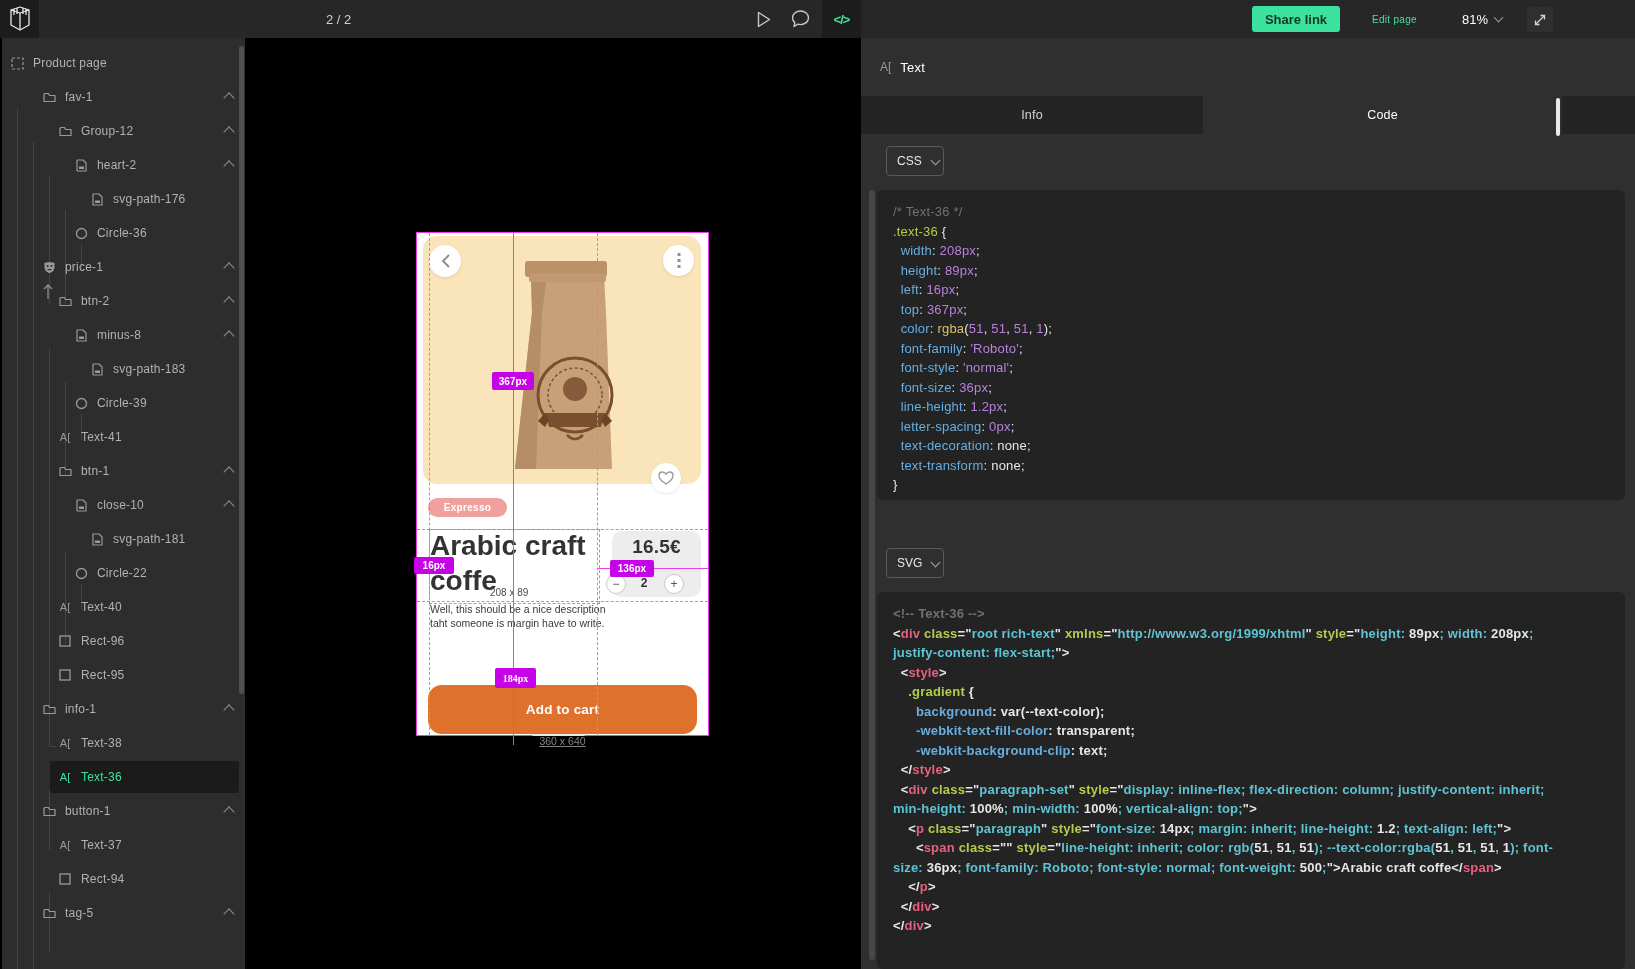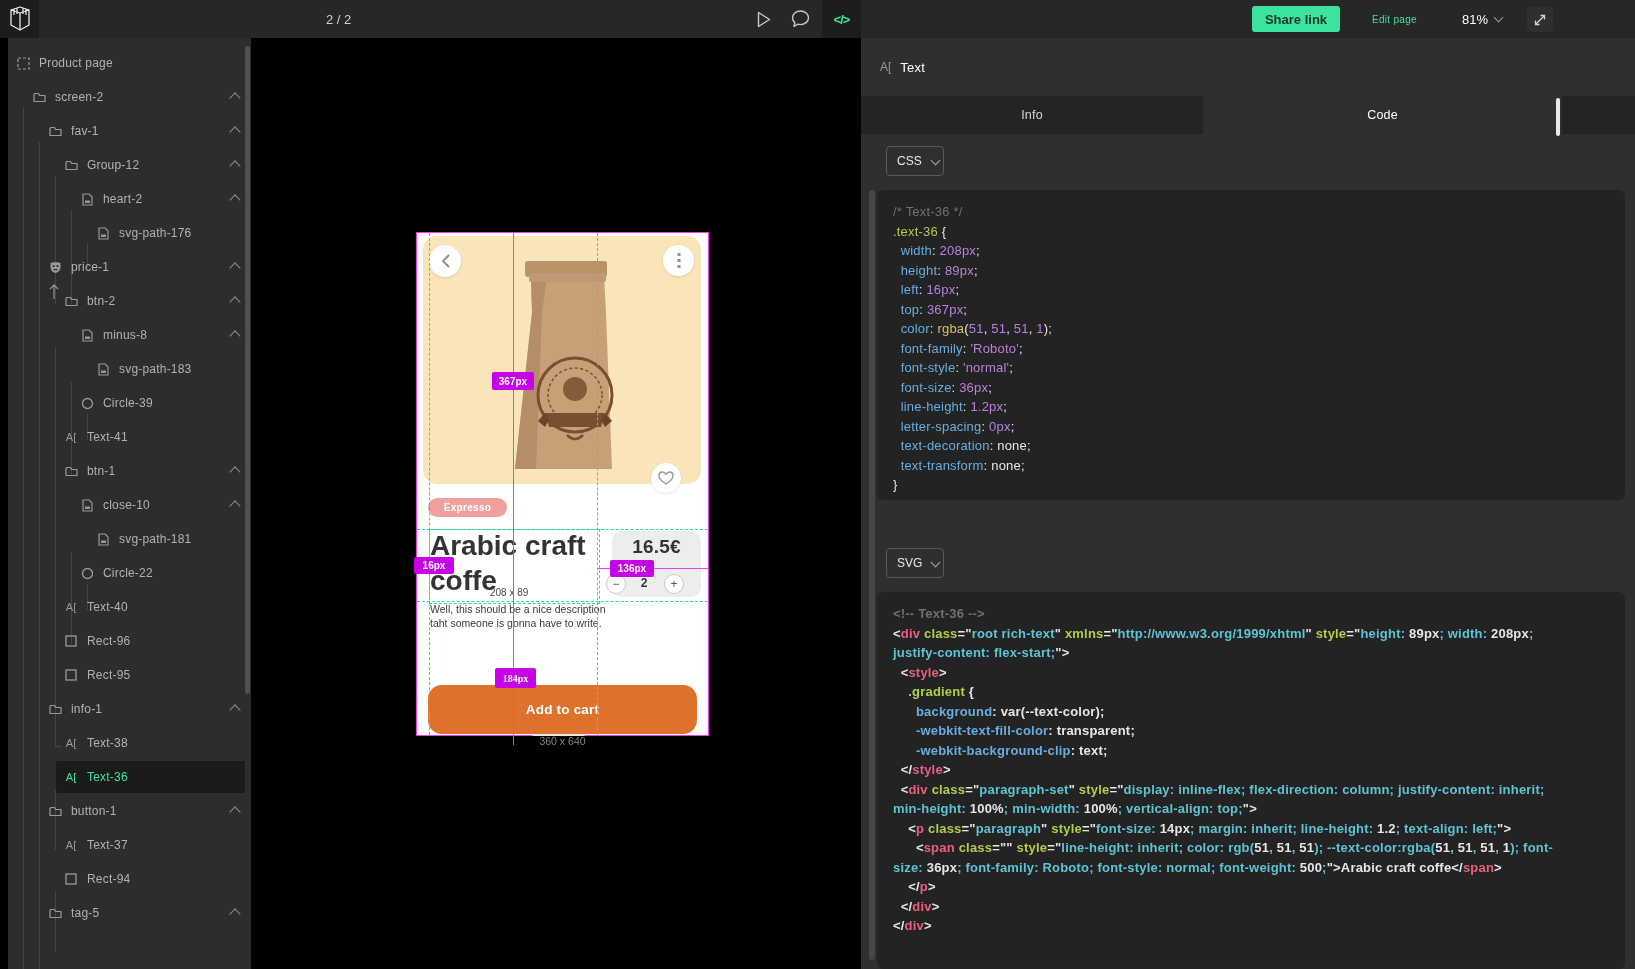--- a/index.html
+++ b/index.html
@@ -18,21 +18,21 @@
   #comment-btn{left:784px;top:0;width:32px;height:38px;display:flex;align-items:center;justify-content:center;}
   #code-btn{left:822px;top:0;width:39px;height:38px;background:#1d1d1d;display:flex;align-items:center;justify-content:center;
             color:var(--accent);font-size:13px;font-weight:700;letter-spacing:-1px;}
   #share-btn{left:1252px;top:6px;width:88px;height:26px;background:var(--accent);border-radius:3px;
              display:flex;align-items:center;justify-content:center;font-size:13px;font-weight:600;color:#16352a;}
   #edit-link{left:1372px;top:0;height:38px;display:flex;align-items:center;color:#46df9d;font-size:10px;letter-spacing:.3px;}
   #zoom-ctl{left:1462px;top:0;height:38px;display:flex;align-items:center;color:#fff;font-size:13px;}
   #fullscreen-btn{left:1527px;top:7px;width:26px;height:25px;background:#2f2f2f;border-radius:3px;display:flex;align-items:center;justify-content:center;}
 
   
-  #sidebar{left:8px;top:38px;width:243px;height:931px;background:#2d2d2d;z-index:40;overflow:hidden;}
+  #sidebar{left:2px;top:38px;width:243px;height:931px;background:#2d2d2d;z-index:40;overflow:hidden;}
   #layer-list{position:absolute;left:0;top:8px;width:243px;}
   .lrow{position:relative;height:34px;display:flex;align-items:center;}
   .lrow .hl{position:absolute;top:1px;bottom:1px;right:6px;background:#1b1b1b;border-radius:2px;}
   .lrow .ic{position:relative;width:14px;height:14px;display:flex;align-items:center;justify-content:center;flex:none;}
   .lrow .lbl{position:relative;margin-left:9px;font-size:12px;color:#b2b2b2;letter-spacing:.2px;white-space:nowrap;}
   .lrow.sel .lbl{color:var(--accent);}
   .lrow .chev{position:absolute;right:12px;top:14px;width:7px;height:7px;border-left:1.5px solid #8f8f8f;border-top:1.5px solid #8f8f8f;transform:rotate(45deg);}
   .ticon{font-size:11px;color:#9a9a9a;letter-spacing:0;white-space:nowrap;}
   .lrow.sel .ticon{color:var(--accent);}
   .guide{position:absolute;width:1px;background:#454545;}
@@ -56,21 +56,21 @@
   #price{left:195px;top:303px;width:89px;text-align:center;font-size:19px;font-weight:700;color:#333;letter-spacing:.2px;}
   .step-btn{position:absolute;width:18px;height:18px;background:#fff;border:1px solid #d9c2bf;border-radius:50%;
             display:flex;align-items:center;justify-content:center;font-size:12px;color:#555;line-height:1;}
   #minus-btn{left:189px;top:341px;}
   #plus-btn{left:247px;top:341px;}
   #qty{left:220px;top:343px;width:14px;text-align:center;font-size:12px;font-weight:700;color:#333;}
   #desc{left:13px;top:369px;width:180px;font-size:10.5px;line-height:14px;color:#3a3a3a;}
   #home-pill{left:114px;top:497px;width:55px;height:6px;background:#e8e8e8;border-radius:3px;}
   #cta-btn{left:11px;top:452px;width:269px;height:49px;background:var(--orange);border-radius:14px;
            display:flex;align-items:center;justify-content:center;color:#fff;font-size:13.5px;font-weight:700;letter-spacing:.2px;}
-  #frame-dims{left:417px;top:735px;width:291px;text-align:center;font-size:10.5px;color:#828282;}
+  #frame-dims{left:417px;top:735px;width:291px;text-align:center;font-size:10.5px;color:#828282;text-decoration:underline;}
 
   
   .vguide{width:0;border-left:1px dashed var(--teal);z-index:20;}
   .hguide{height:0;border-top:1px dashed var(--teal);z-index:20;}
   .mline{background:var(--magenta);z-index:21;}
   .mlabel{background:var(--mlabel);color:#fff;font-size:10px;font-weight:700;border-radius:2px;
           display:flex;align-items:center;justify-content:center;z-index:25;}
 
   
   #panel{left:861px;top:38px;width:774px;height:931px;background:#2f2f2f;z-index:40;}
@@ -171,29 +171,20 @@
   <div id="layer-list">
       <div class="lrow">
         <span class="ic" style="margin-left:8px">
           <svg width="13" height="13" viewBox="0 0 13 13">
             <rect x="1" y="1" width="11" height="11" fill="none" stroke="#9a9a9a" stroke-width="1.2" stroke-dasharray="3 2"></rect>
           </svg>
         </span>
         <span class="lbl">Product page</span>
       </div>
       <div class="lrow">
-        <span class="ic" style="margin-left:24px">
-          <svg width="13" height="11" viewBox="0 0 13 11">
-            <path d="M1 2.5 L1 9.5 L12 9.5 L12 3.5 L6.5 3.5 L5.5 1.5 L2 1.5 Z" fill="none" stroke="#9a9a9a" stroke-width="1.2" stroke-linejoin="round"></path>
-          </svg>
-        </span>
-        <span class="lbl">screen-2</span>
-        <span class="chev"></span>
-      </div>
-      <div class="lrow">
         <span class="ic" style="margin-left:40px">
           <svg width="13" height="11" viewBox="0 0 13 11">
             <path d="M1 2.5 L1 9.5 L12 9.5 L12 3.5 L6.5 3.5 L5.5 1.5 L2 1.5 Z" fill="none" stroke="#9a9a9a" stroke-width="1.2" stroke-linejoin="round"></path>
           </svg>
         </span>
         <span class="lbl">fav-1</span>
         <span class="chev"></span>
       </div>
       <div class="lrow">
         <span class="ic" style="margin-left:56px">
@@ -215,20 +206,28 @@
         <span class="chev"></span>
       </div>
       <div class="lrow">
         <span class="ic" style="margin-left:88px">
           <svg width="11" height="13" viewBox="0 0 11 13">
             <path d="M1 1 L7 1 L10 4 L10 12 L1 12 Z" fill="none" stroke="#9a9a9a" stroke-width="1.2" stroke-linejoin="round"></path>
             <rect x="3" y="7.5" width="5" height="2.5" fill="#9a9a9a"></rect>
           </svg>
         </span>
         <span class="lbl">svg-path-176</span>
+      </div>
+      <div class="lrow">
+        <span class="ic" style="margin-left:72px">
+          <svg width="13" height="13" viewBox="0 0 13 13">
+            <circle cx="6.5" cy="6.5" r="5" fill="none" stroke="#9a9a9a" stroke-width="1.3"></circle>
+          </svg>
+        </span>
+        <span class="lbl">Circle-36</span>
       </div>
       <div class="lrow">
         <span class="ic" style="margin-left:40px">
           <svg width="13" height="13" viewBox="0 0 13 13">
             <path d="M1.5 2 C3 1 10 1 11.5 2 L11.5 6 C11.5 9.5 9 11.5 6.5 12 C4 11.5 1.5 9.5 1.5 6 Z" fill="#9a9a9a"></path>
             <circle cx="4.6" cy="5" r="1.1" fill="#2d2d2d"></circle>
             <circle cx="8.4" cy="5" r="1.1" fill="#2d2d2d"></circle>
             <rect x="4.5" y="8" width="4" height="1.2" fill="#2d2d2d"></rect>
           </svg>
         </span>
@@ -439,21 +438,21 @@
   <div id="sel-dims" class="abs">208 x 89</div>
 
   <div id="price-box" class="abs"></div>
   <div id="price" class="abs">16.5€</div>
   <div id="minus-btn" class="step-btn">−</div>
   <div id="qty" class="abs">2</div>
   <div id="plus-btn" class="step-btn">+</div>
 
   <div id="desc" class="abs">
     <div>Well, this should be a nice description</div>
-    <div>taht someone is gonna have to write.</div>
+    <div>taht someone is margin have to write.</div>
   </div>
 
   <div id="home-pill" class="abs"></div>
   <div id="cta-btn" class="abs">Add to cart</div>
 </div>
 
 <div class="abs vguide" style="left:429px;top:233px;height:502px;"></div>
 <div class="abs vguide" style="left:597px;top:233px;height:502px;"></div>
 <div class="abs hguide" style="left:417px;top:529px;width:291px;"></div>
 <div class="abs hguide" style="left:417px;top:601px;width:291px;"></div>

